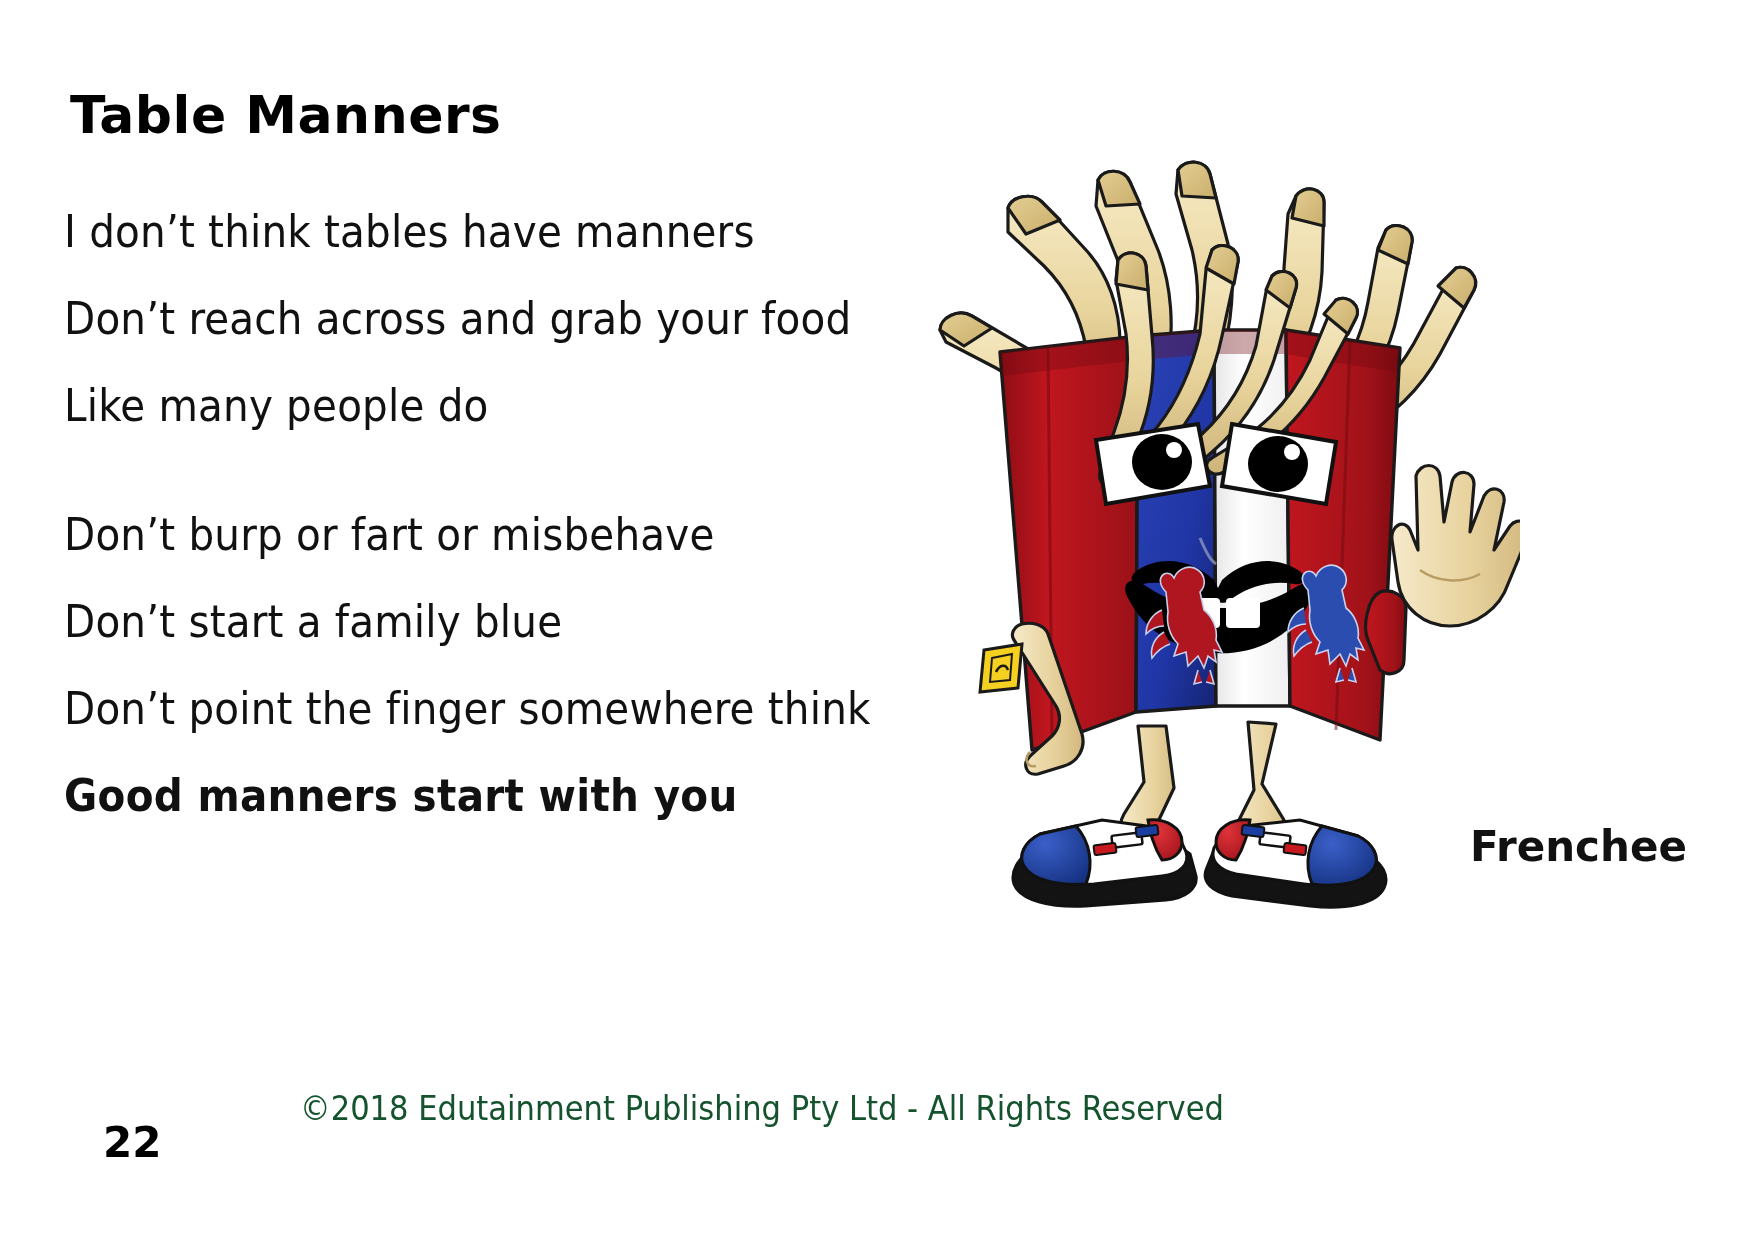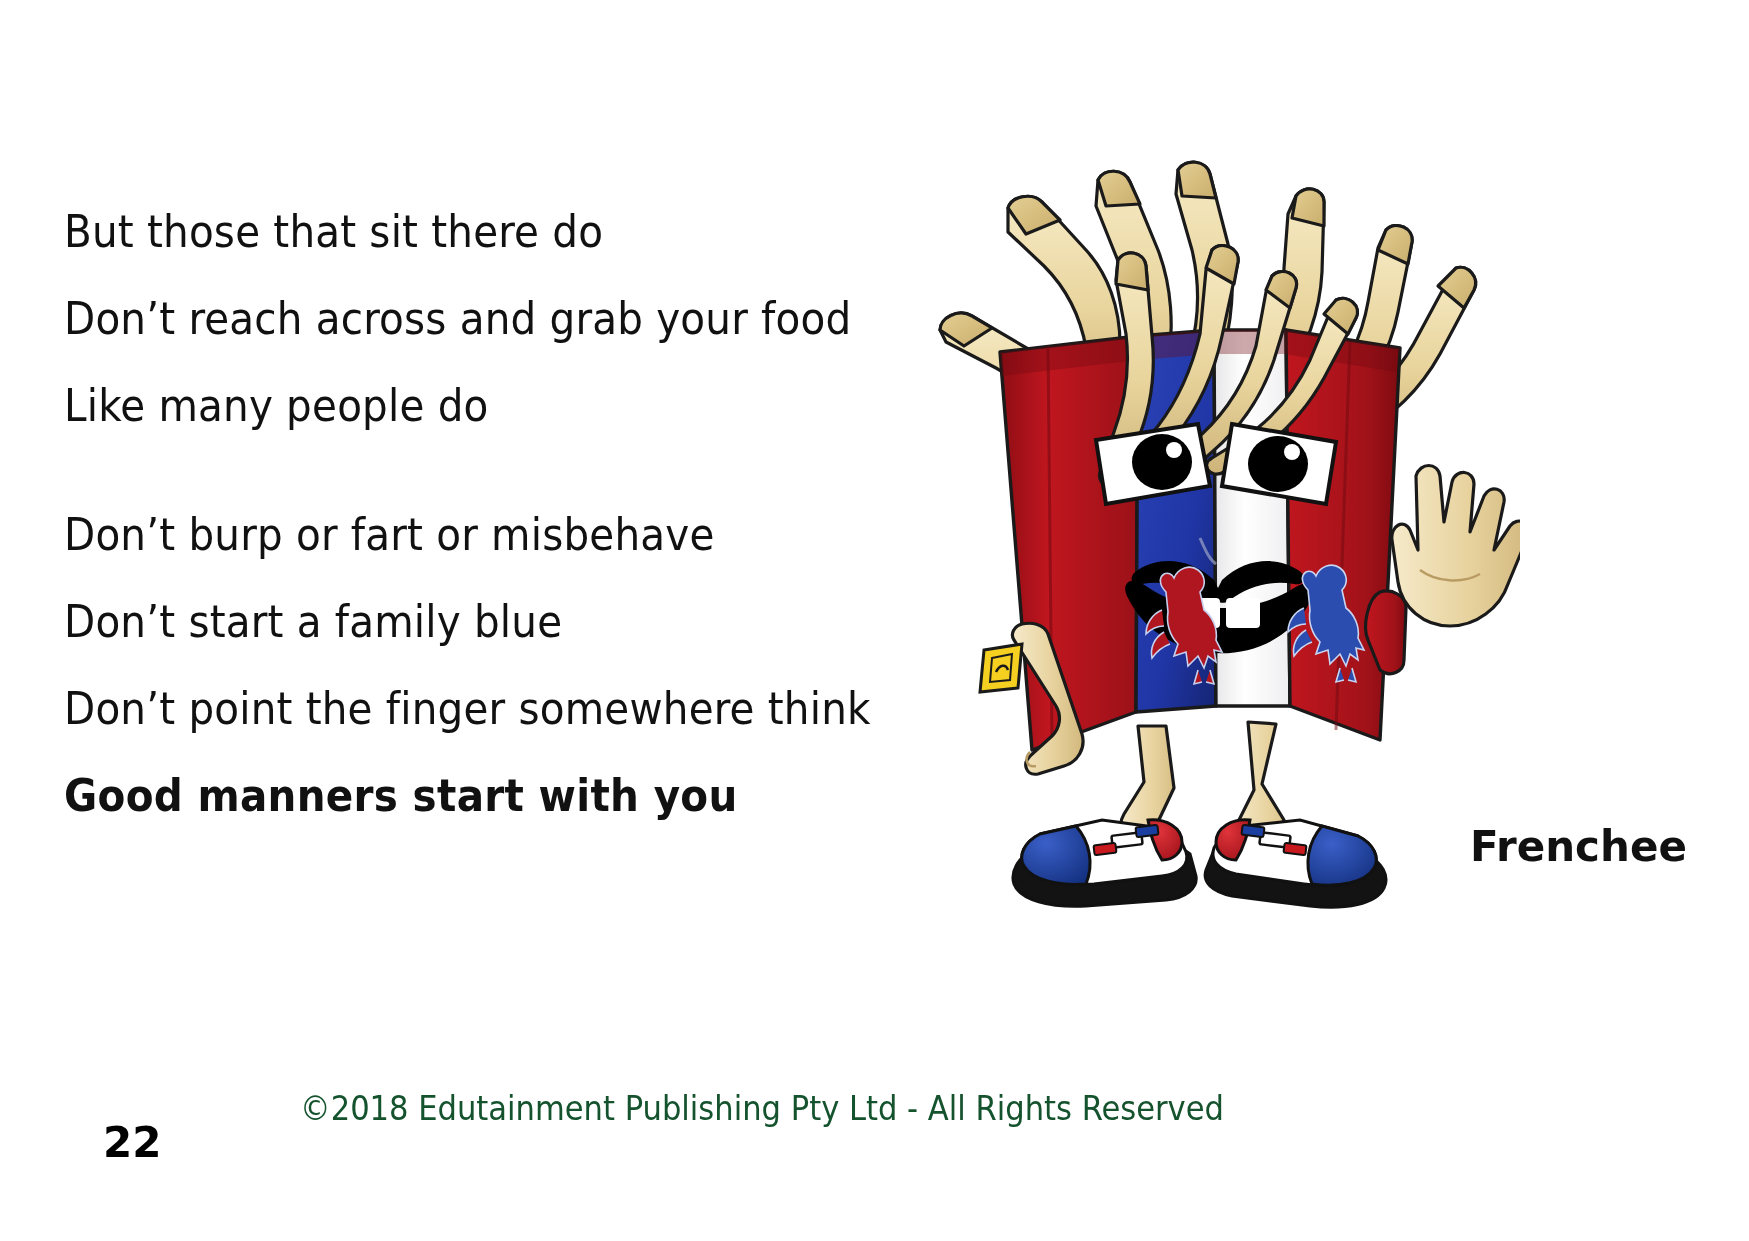--- a/index.html
+++ b/index.html
@@ -100,25 +100,26 @@
     font-weight: 700;
     color: #111;
     white-space: nowrap;
   }
 </style>
 </head>
 <body>
 
 <div class="page">
 
+  <h1 id="page-title">Table Manners</h1>
 
   <div id="poem">
 
     <div class="stanza">
-      <div class="poem-line">But those that sit there do</div>
+      <div class="poem-line">I don’t think tables have manners</div>
       <div class="poem-line">Don’t reach across and grab your food</div>
       <div class="poem-line">Like many people do</div>
     </div>
 
     <div class="stanza">
       <div class="poem-line">Don’t burp or fart or misbehave</div>
       <div class="poem-line">Don’t start a family blue</div>
       <div class="poem-line">Don’t point the finger somewhere think</div>
       <div class="poem-line bold">Good manners start with you</div>
     </div>

